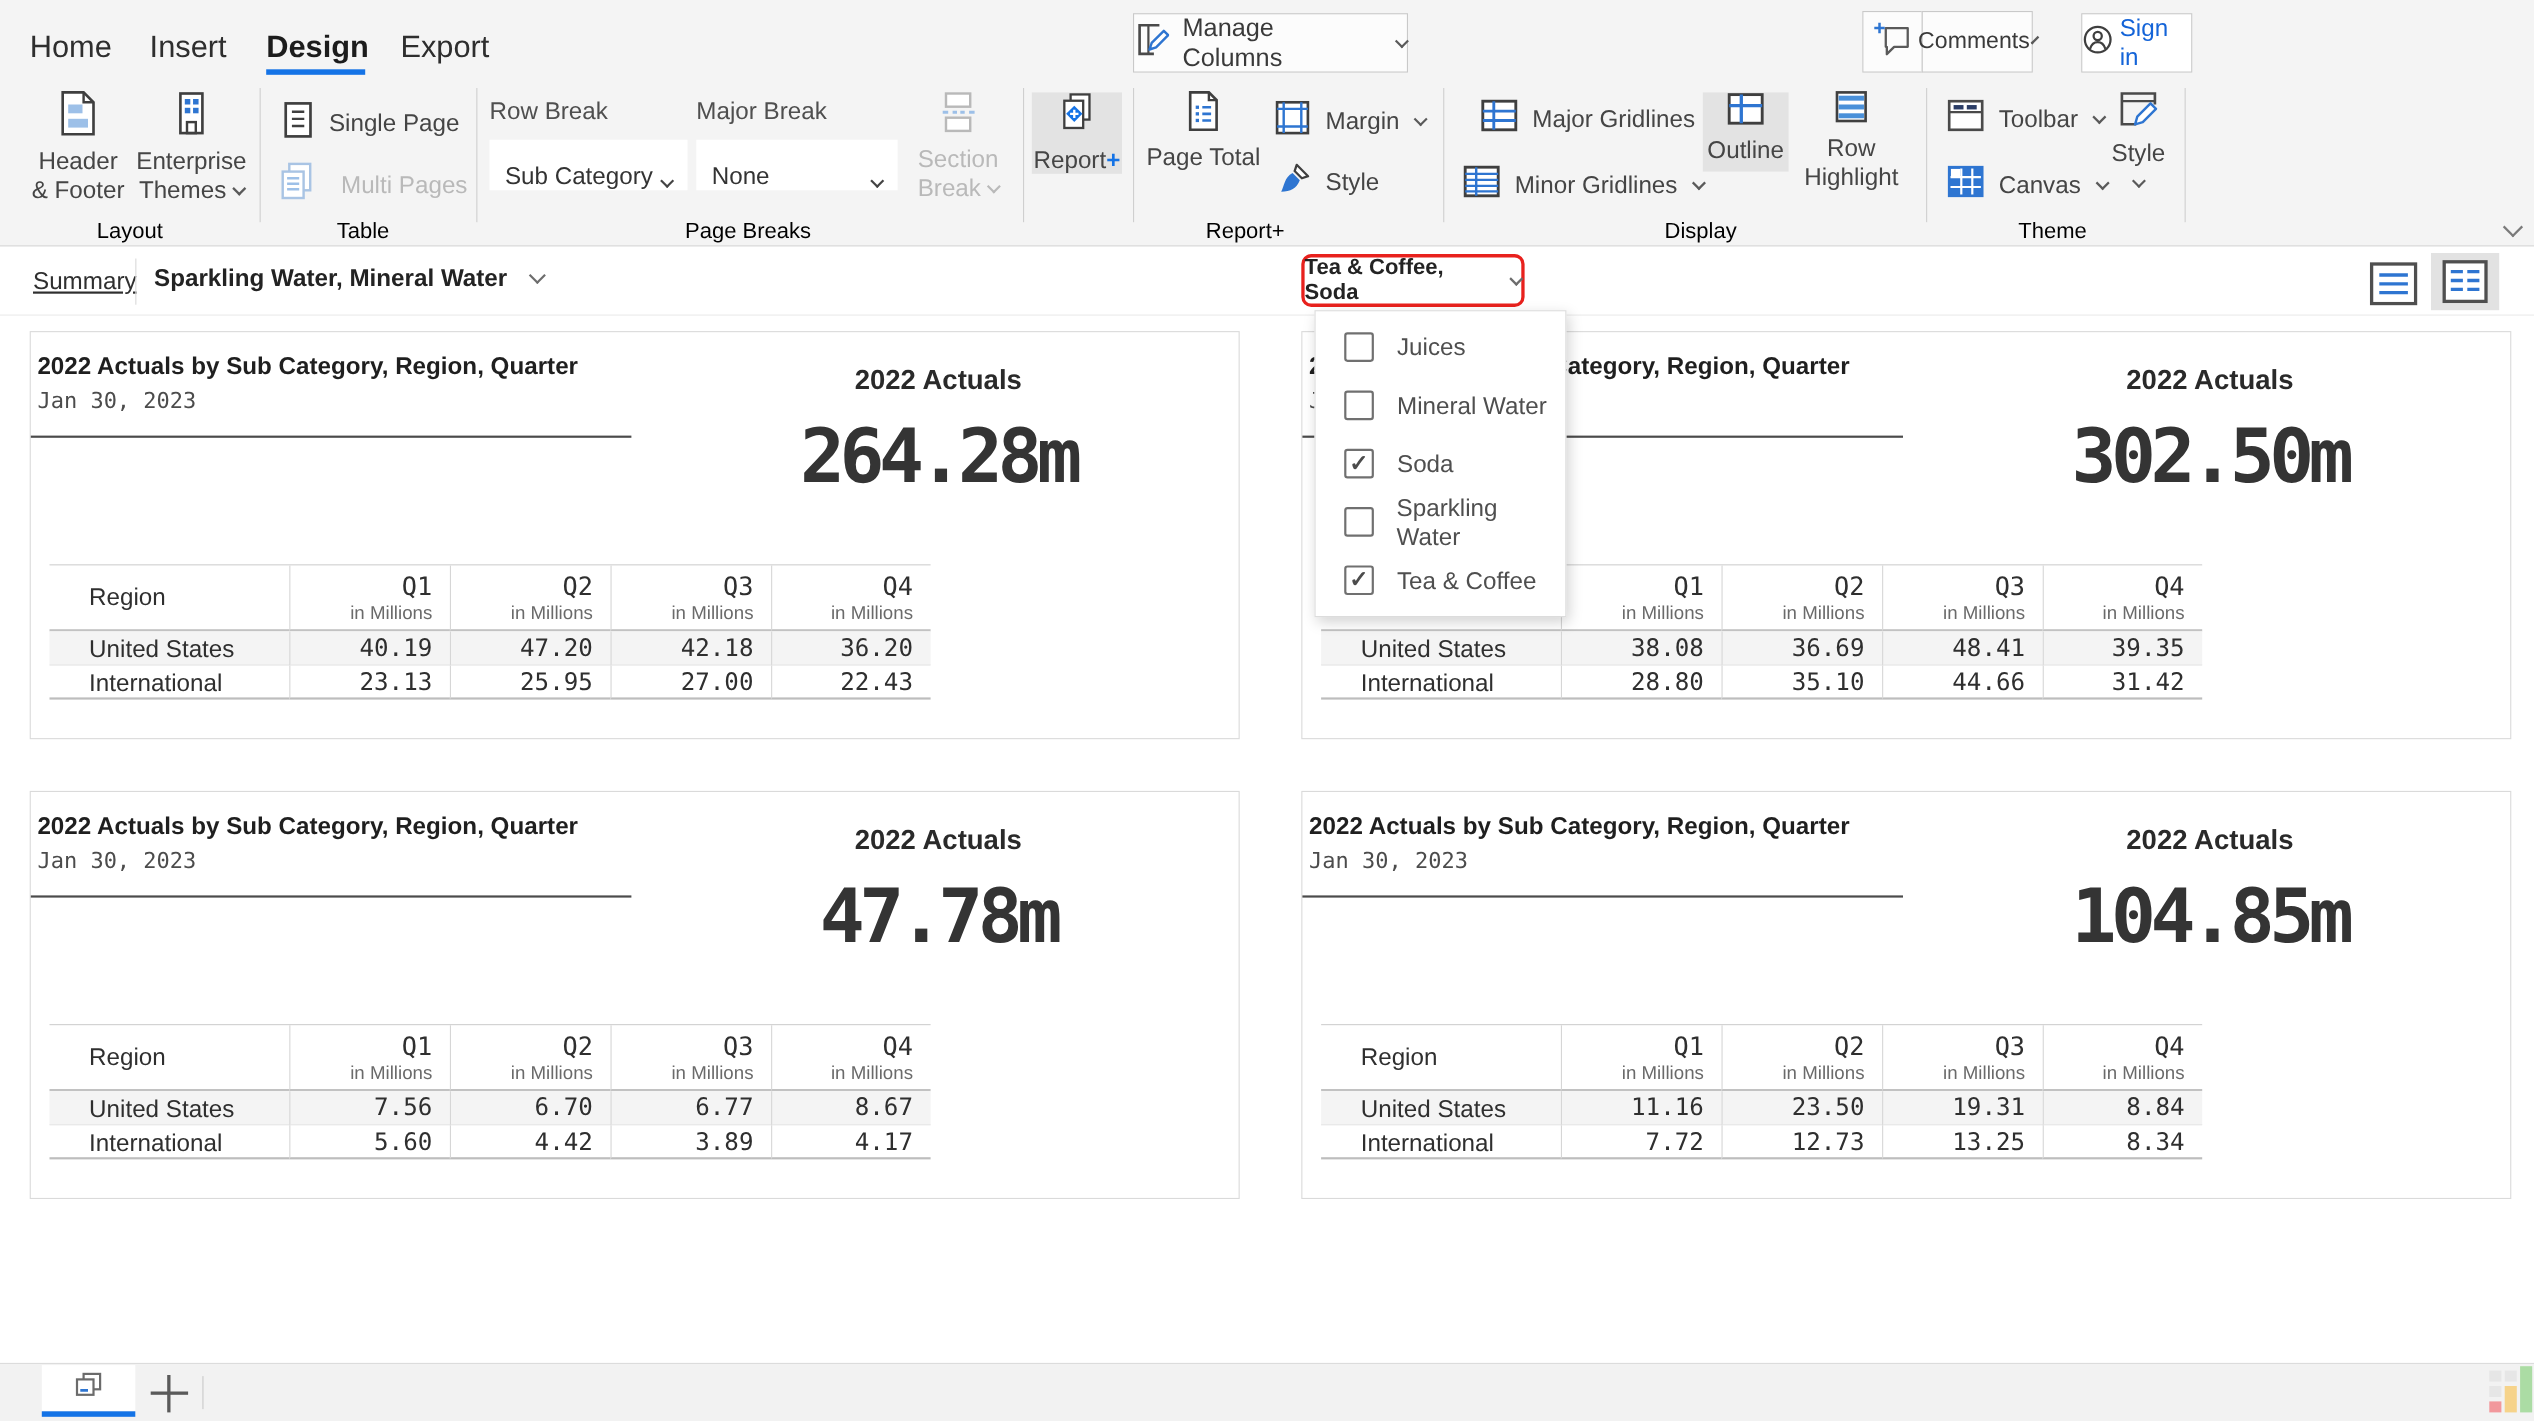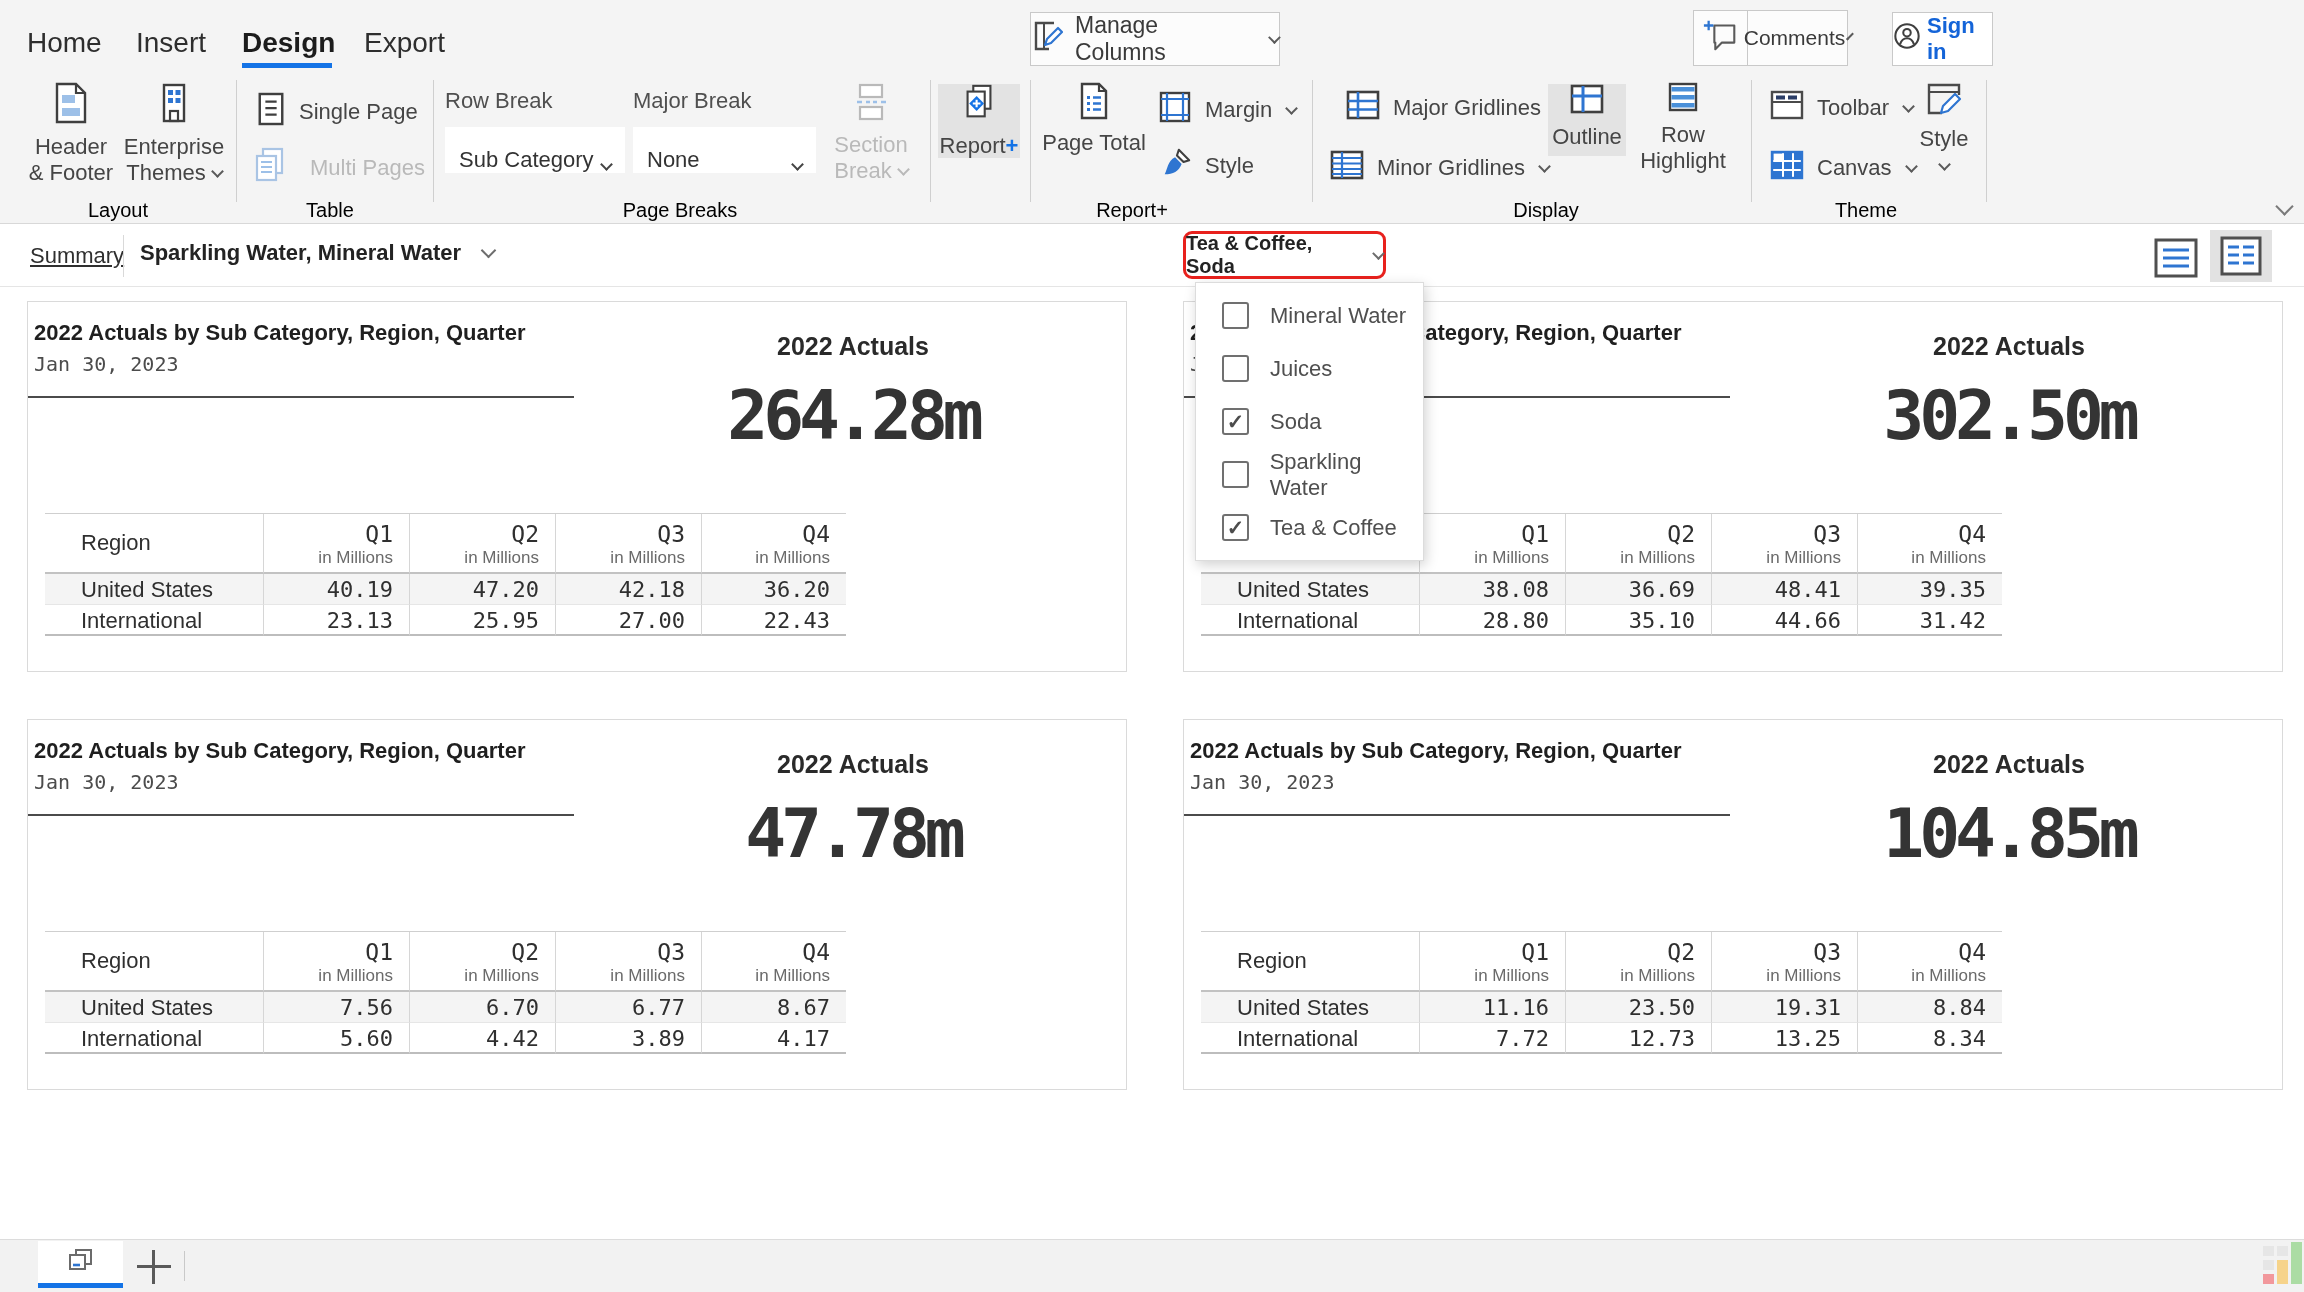--- a/index.html
+++ b/index.html
@@ -109,21 +109,21 @@
   </div>
 
   <div class="top-btn" style="left:1892px; top:12px; width:101px; height:54px; gap:6px; background:#fff;">
     <span>
       <svg width="28" height="28" viewBox="0 0 30 30">
           <circle cx="15" cy="15" r="12.5" fill="none" stroke="#3f3f3f" stroke-width="2.2"></circle>
           <circle cx="15" cy="11.5" r="4" fill="none" stroke="#3f3f3f" stroke-width="2.2"></circle>
           <path d="M7.5 24c1.5-4.5 4-6.5 7.5-6.5s6 2 7.5 6.5" fill="none" stroke="#3f3f3f" stroke-width="2.2"></path>
         </svg>
     </span>
-    <span style="color:#1464d8; font-weight:bold; font-size:22px;">Sign in</span>
+    <span style="color:#1464d8; font-weight:normal; font-size:22px;">Sign in</span>
   </div>
 
   <div class="vbtn" style="left:22px; top:82px; width:98px;">
     <span>
       <svg width="34" height="42" viewBox="0 0 34 42">
           <path d="M3 2h19l9 9v29H3z" fill="#fff" stroke="#3f3f3f" stroke-width="2.4"></path>
           <path d="M22 2v9h9" fill="none" stroke="#3f3f3f" stroke-width="2.2"></path>
           <rect x="8" y="13" width="13" height="8" fill="#9dc0e8"></rect>
           <rect x="8" y="26" width="18" height="8" fill="#9dc0e8"></rect>
         </svg>
@@ -353,25 +353,25 @@
           <rect x="2" y="2" width="38" height="36" fill="#fff" stroke="#4f4f4f" stroke-width="3"></rect>
           <path d="M8 11h11M8 19h11M8 27h11M23 11h11M23 19h11M23 27h11" stroke="#2e75d1" stroke-width="3"></path>
         </svg>
     </span>
   </div>
 </div>
 
 <div class="dropdown">
   <div class="dd-item">
     <span class="dd-box"></span>
-    <span class="dd-lbl">Mineral Water</span>
+    <span class="dd-lbl">Juices</span>
   </div>
   <div class="dd-item">
     <span class="dd-box"></span>
-    <span class="dd-lbl">Juices</span>
+    <span class="dd-lbl">Mineral Water</span>
   </div>
   <div class="dd-item">
     <span class="dd-box">✓</span>
     <span class="dd-lbl">Soda</span>
   </div>
   <div class="dd-item">
     <span class="dd-box"></span>
     <span class="dd-lbl">Sparkling Water</span>
   </div>
   <div class="dd-item">

